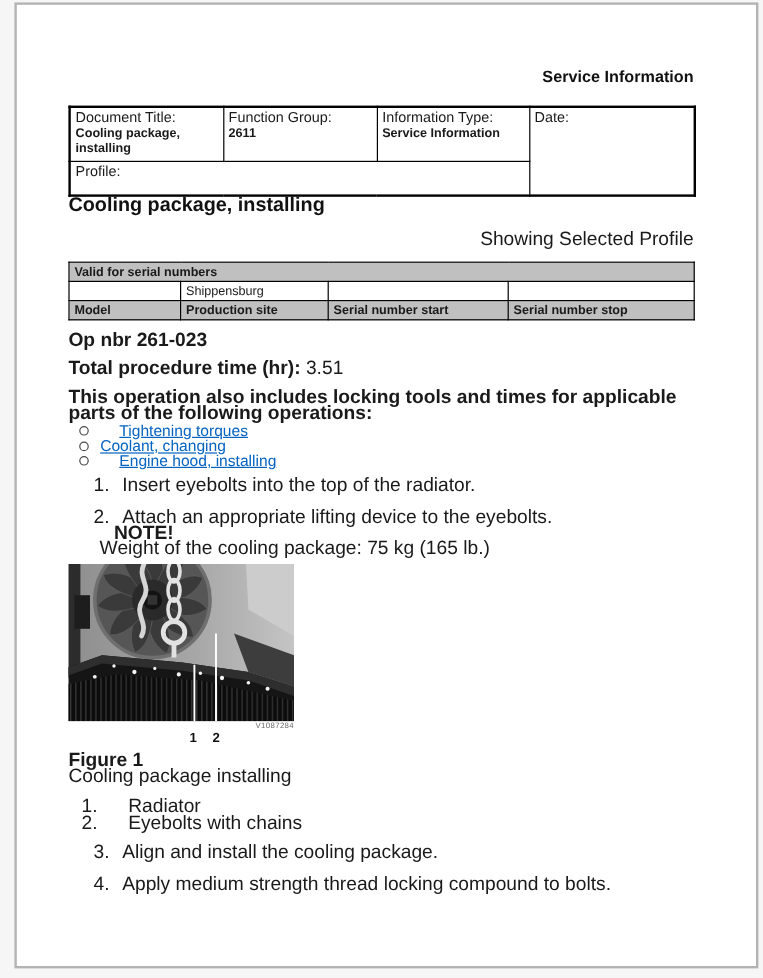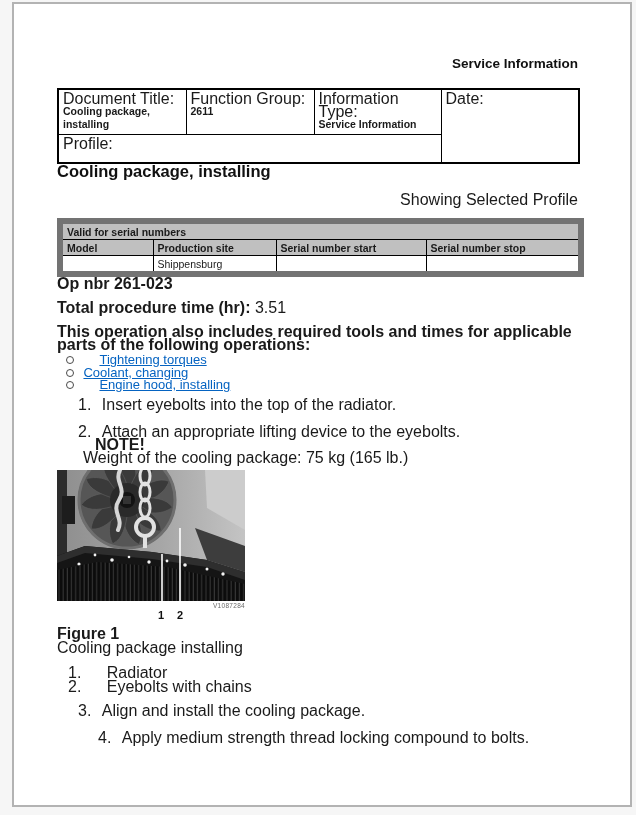--- a/index.html
+++ b/index.html
@@ -20,28 +20,28 @@
   
   .logo{
     font-family:"DejaVu Serif", serif;font-weight:bold;font-size:21px;
     letter-spacing:13px;color:#232323;
   }
   .docType{font-size:13.5px;font-weight:bold;color:#111;}
   
   table{border-collapse:collapse;table-layout:fixed;}
   .meta{width:521px;border:2px solid #000;}
   .meta td{border:1px solid #000;vertical-align:top;padding:2px 4px 3px 4px;}
-  .meta .lbl{font-size:16px;line-height:13px;}
+  .meta .lbl{font-size:12px;line-height:13px;}
   .meta .val{font-size:10.5px;line-height:13px;font-weight:bold;}
   .meta .r1{height:31px;}
   .meta .r2{height:22px;}
   
   .h1{font-size:16.5px;font-weight:bold;color:#111;}
   
-  .serial{width:521px;border:6px solid #737373;padding-left:23px;}
+  .serial{width:521px;border:1px solid #737373;padding-left:23px;}
   .serial td,.serial th{border:1px solid #000;font-size:10.5px;line-height:12px;
     padding:1px 4px;text-align:left;height:13px;vertical-align:middle;}
   .serial .hd{background:#c0c0c0;font-weight:bold;}
   
   .lnk{color:#0563c1;text-decoration:underline;font-size:13px;line-height:13px;cursor:pointer;}
   .bullet{
     display:inline-block;width:6px;height:6px;border:1px solid #4a4a4a;
     border-radius:50%;background:#fff;
   }
   .code{font-size:6.5px;color:#6a6a6a;letter-spacing:0.3px;}
@@ -98,42 +98,42 @@
         <col style="width:93px">
         <col style="width:123px">
         <col style="width:150px">
         <col style="width:155px">
       </colgroup>
     <tbody>
         <tr>
       <td class="hd" colspan="4">Valid for serial numbers</td>
     </tr>
     <tr>
+      <td></td>
+      <td>Shippensburg</td>
+      <td></td>
+      <td></td>
+    </tr>
+    <tr>
       <td class="hd">Model</td>
       <td class="hd">Production site</td>
       <td class="hd">Serial number start</td>
       <td class="hd">Serial number stop</td>
     </tr>
-    <tr>
-      <td></td>
-      <td>Shippensburg</td>
-      <td></td>
-      <td></td>
-    </tr>
   </tbody>
     </table>
 
   <div class="abs t b" style="left:43px;top:273px;">Op nbr 261-023</div>
 
   <div class="abs t" style="left:43px;top:297px;">
     <span class="b">Total procedure time (hr):</span>
     <span>3.51</span>
   </div>
 
-  <div class="abs t b" style="left:43px;top:321px;width:530px;">This operation also includes required tools and times for applicable parts of the following operations:</div>
+  <div class="abs t b" style="left:43px;top:321px;width:530px;">This operation also includes locking tools and times for applicable parts of the following operations:</div>
 
   <div class="abs" style="left:52px;top:346px;">
     <div style="height:12.5px;">
       <span class="bullet"></span>
       <span class="lnk" style="margin-left:21px;">Tightening torques</span>
     </div>
     <div style="height:12.5px;">
       <span class="bullet"></span>
       <span class="lnk" style="margin-left:5px;">Coolant, changing</span>
     </div>
@@ -247,18 +247,18 @@
     <div style="height:13.5px;">
       <span>2.</span>
       <span style="margin-left:21px;">Eyebolts with chains</span>
     </div>
   </div>
 
   <div class="abs t" style="left:64px;top:700px;">
     <span>3.</span>
     <span style="margin-left:6px;">Align and install the cooling package.</span>
   </div>
-  <div class="abs t" style="left:64px;top:727px;margin-left:20px;">
+  <div class="abs t" style="left:64px;top:727px;">
     <span>4.</span>
     <span style="margin-left:6px;">Apply medium strength thread locking compound to bolts.</span>
   </div>
 
 </div>
 
 </body></html>

